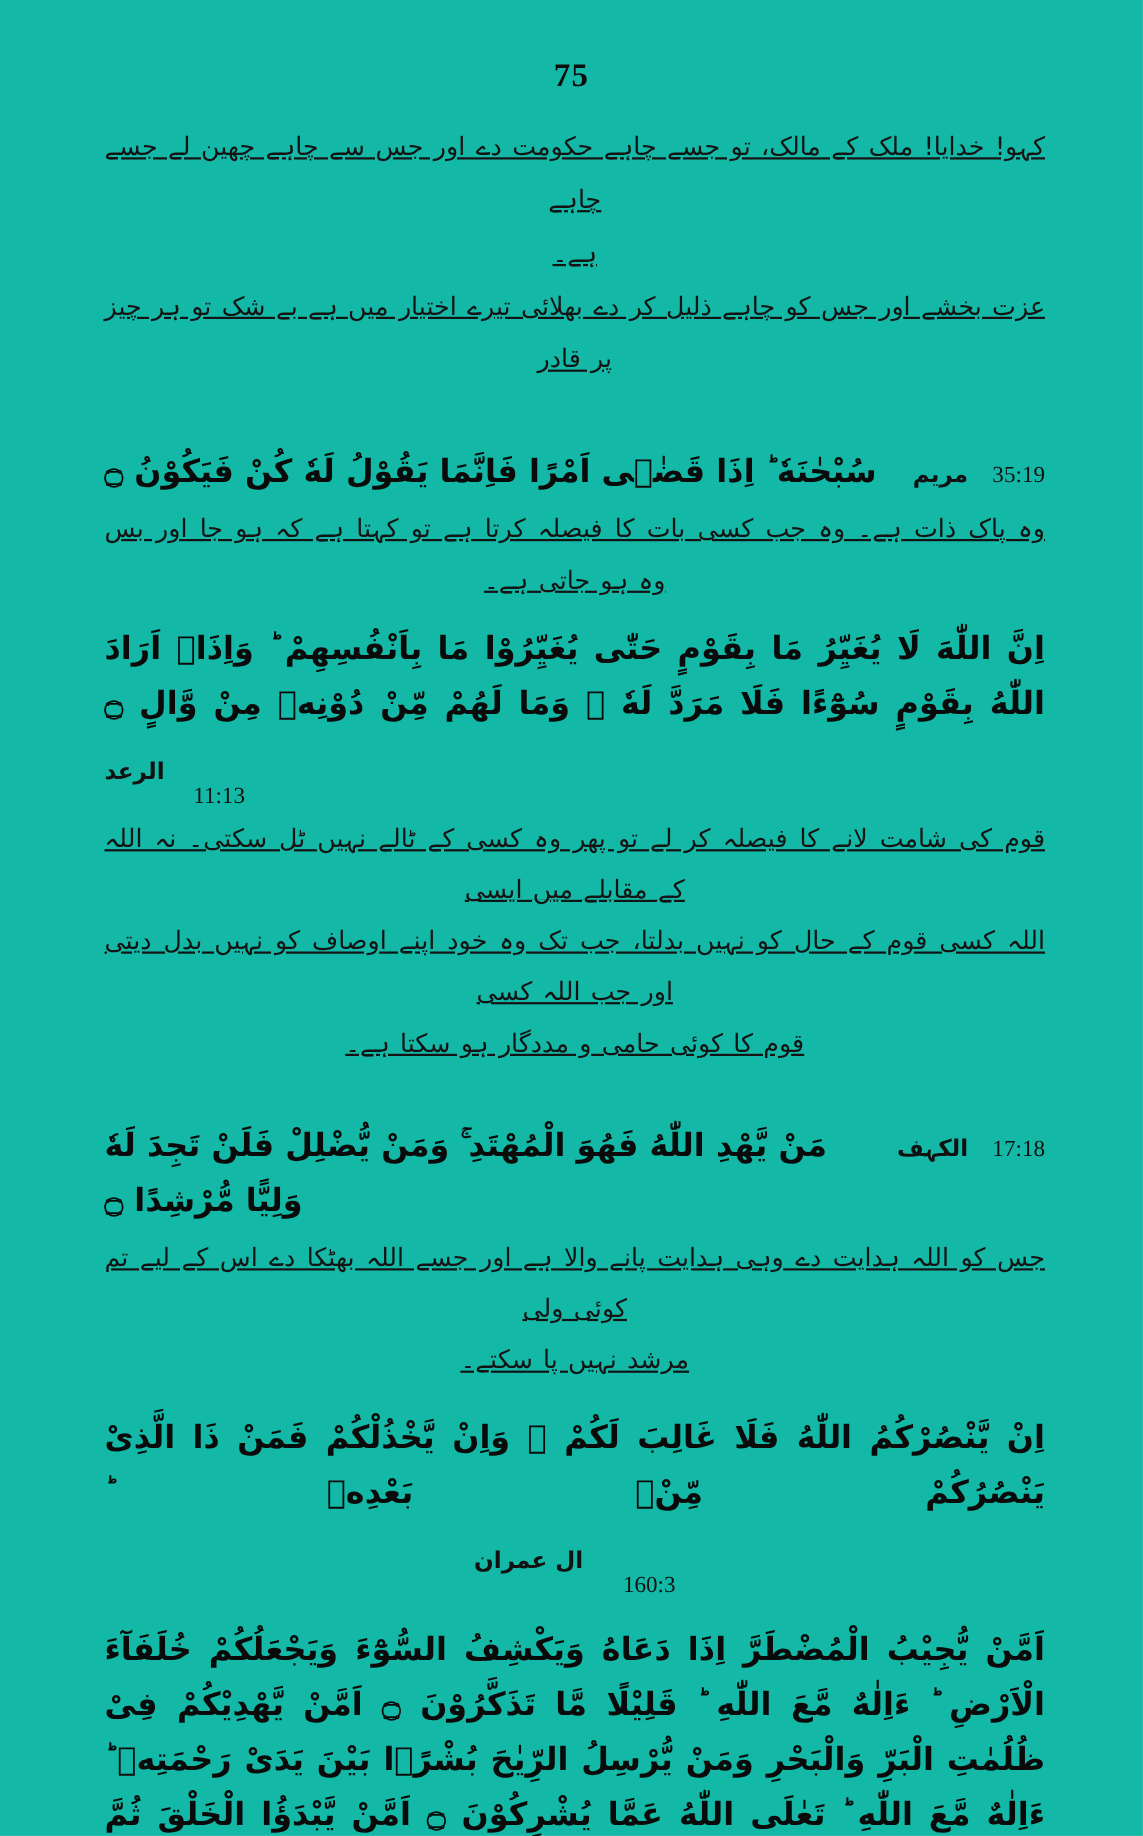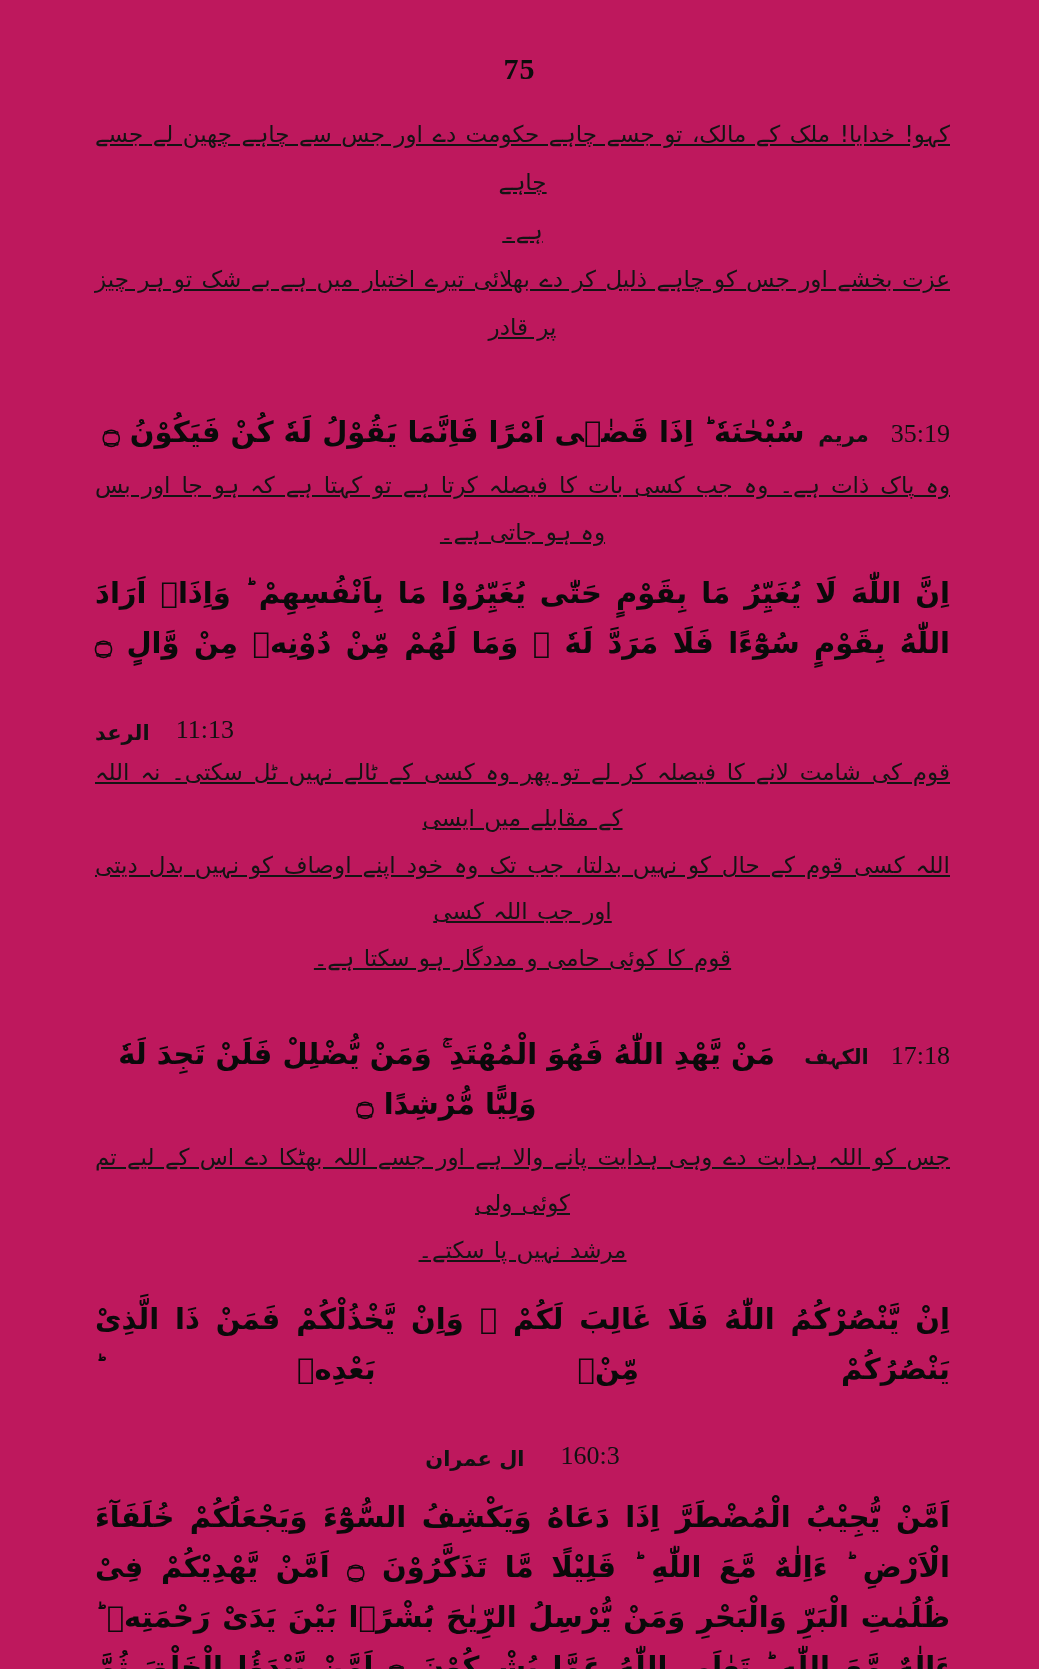--- a/index.html
+++ b/index.html
@@ -15,21 +15,21 @@
     font-family: "DejaVu Sans", sans-serif;
     color: #111111;
     overflow: hidden;
   }
   .page {
     position: relative;
     width: 1039px;
     height: 1669px;
     box-sizing: border-box;
     padding: 0;
-    background: #be185d;
+    background: #14b8a6;
   }
   .page-number {
     position: absolute;
     top: 52px;
     left: 0;
     width: 1039px;
     text-align: center;
     font-size: 30px;
     font-weight: bold;
     font-family: "Liberation Serif", serif;
@@ -73,27 +73,27 @@
     font-weight: 600;
     letter-spacing: 0px;
   }
   .ayah.block-just {
     text-align: justify;
     text-align-last: justify;
   }
   .ref-line {
     display: flex;
     flex-direction: row-reverse;
-    align-items: flex-end;
+    align-items: center;
     justify-content: flex-start;
     gap: 0;
   }
   .ayah-ref {
     font-family: "Liberation Serif", serif;
-    font-size: 26px;
+    font-size: 21px;
     direction: ltr;
     display: inline-block;
     color: #111;
     white-space: nowrap;
     margin-top: 46px;
   }
   .surah-name {
     font-family: "DejaVu Sans", sans-serif;
     font-size: 21px;
     color: #111;
@@ -102,21 +102,21 @@
   }
   .verse-row {
     display: flex;
     flex-direction: row;
     align-items: baseline;
     width: 100%;
     direction: rtl;
   }
   .verse-row .ayah-text {
     flex: 1 1 auto;
-    text-align: center;
+    text-align: left;
   }
   .verse-row .meta {
     flex: 0 0 auto;
     display: flex;
     flex-direction: row;
     gap: 22px;
     align-items: baseline;
     padding-left: 6px;
   }
   .gap-sm { height: 10px; }

